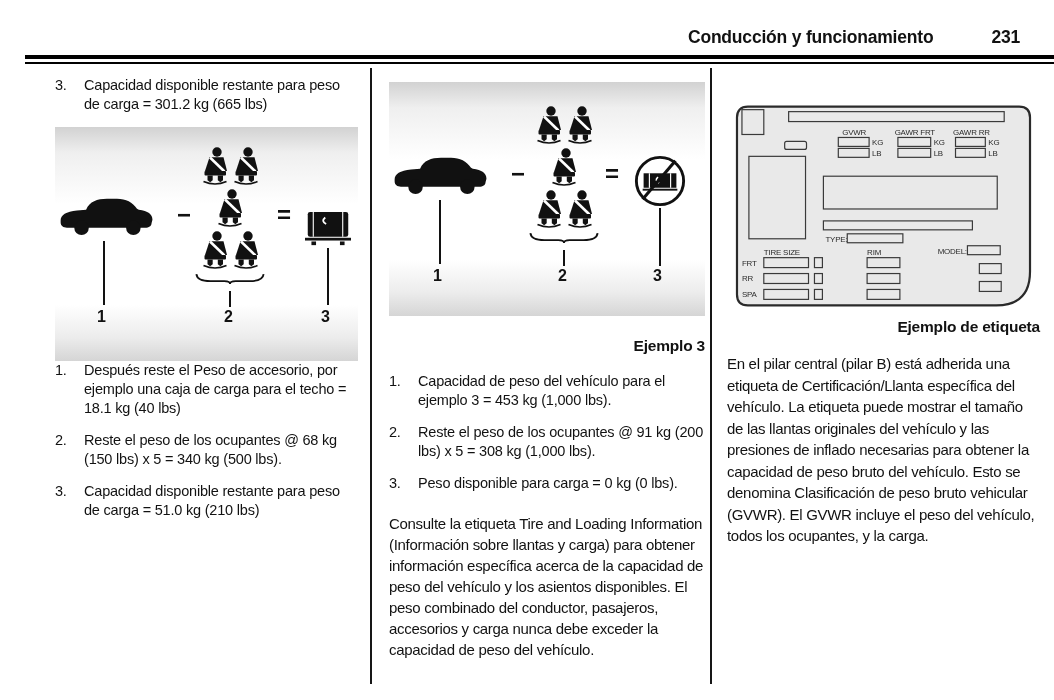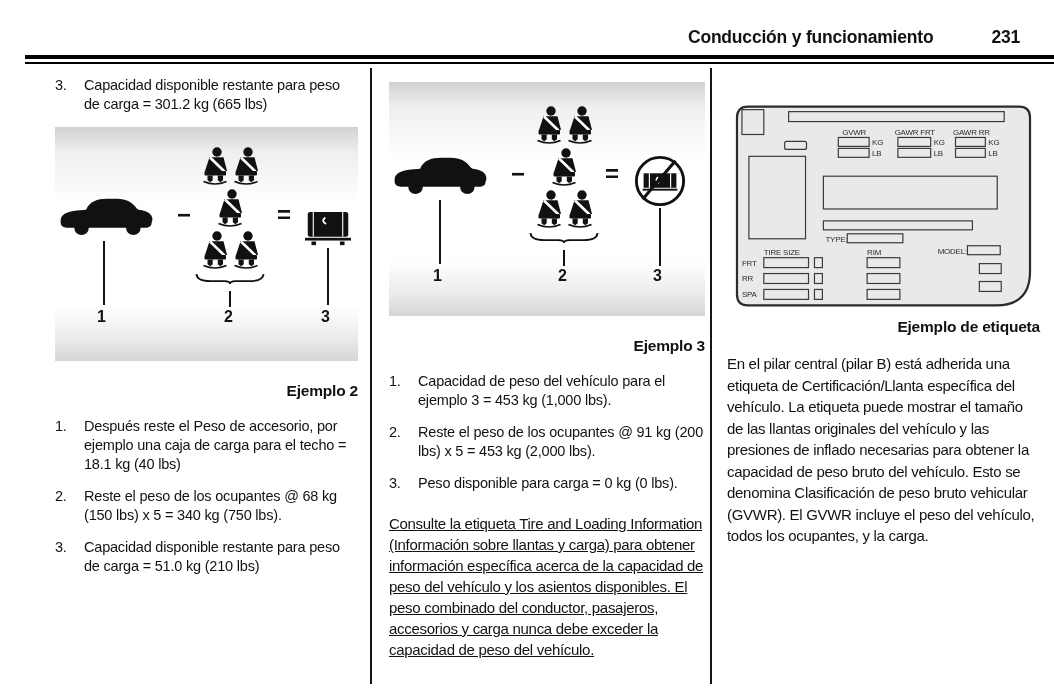--- a/index.html
+++ b/index.html
@@ -35,21 +35,21 @@
   .fig-el{ position:absolute; }
   .leader{ position:absolute; width:2px; background:#121212; }
   .fig-num{ position:absolute; font-weight:700; font-size:16px; line-height:16px; }
   .op{ position:absolute; font-weight:700; font-size:24px; line-height:24px; }
   .cluster{ position:absolute; display:flex; flex-direction:column; align-items:center; }
   .crow{ display:flex; gap:5px; }
   .crow + .crow{ margin-top:4px; }
   .brace{ margin-top:4px; }
 
   .para{ letter-spacing:-0.3px; }
-  .col2 .para{ font-size:15px; line-height:21px; margin-top:20px;text-decoration:underline; }
+  .col2 .para{ font-size:15px; line-height:21px; margin-top:20px; }
   .col3 .para{ font-size:15px; line-height:21.5px; }
 
   .label-diagram{ display:block; margin:28px auto 0; }
   .lb-box{ fill:none; stroke:#3a3a3a; stroke-width:1.2px; }
   .lb-t{ font-family:"Liberation Sans",sans-serif; font-size:8px; fill:#2a2a2a; }
 </style>
 </head>
 <body>
 
 <svg width="0" height="0" style="position:absolute" aria-hidden="true">
@@ -146,31 +146,30 @@
 
     <span class="op" style="left:222px;top:76px">=</span>
 
     <svg class="fig-el" style="left:250px;top:84px" width="46" height="37" viewBox="0 0 50 40">
         <use href="#box-sym"></use>
       </svg>
     <div class="leader" style="left:272px;top:121px;height:57px"></div>
     <span class="fig-num" style="left:266px;top:182px">3</span>
   </div>
 
-  <div class="caption">Ejemplo 2</div>
 
   <div class="li">
     <span class="num">1.</span>
     <span class="body">
       <span class="note" style="display:block">Después reste el Peso de accesorio, por ejemplo una caja de carga para el techo = 18.1 kg (40 lbs)</span>
     </span>
   </div>
   <div class="li">
     <span class="num">2.</span>
-    <span class="body">Reste el peso de los ocupantes @ 68 kg (150 lbs) x 5 = 340 kg (750 lbs).</span>
+    <span class="body">Reste el peso de los ocupantes @ 68 kg (150 lbs) x 5 = 340 kg (500 lbs).</span>
   </div>
   <div class="li">
     <span class="num">3.</span>
     <span class="body">Capacidad disponible restante para peso de carga = 51.0 kg (210 lbs)</span>
   </div>
 </div>
 
 <div class="col col2">
 
   <div class="figure">
@@ -221,21 +220,21 @@
   </div>
 
   <div class="caption">Ejemplo 3</div>
 
   <div class="li">
     <span class="num">1.</span>
     <span class="body">Capacidad de peso del vehículo para el ejemplo 3 = 453 kg (1,000 lbs).</span>
   </div>
   <div class="li">
     <span class="num">2.</span>
-    <span class="body">Reste el peso de los ocupantes @ 91 kg (200 lbs) x 5 = 453 kg (2,000 lbs).</span>
+    <span class="body">Reste el peso de los ocupantes @ 91 kg (200 lbs) x 5 = 308 kg (1,000 lbs).</span>
   </div>
   <div class="li">
     <span class="num">3.</span>
     <span class="body">Peso disponible para carga = 0 kg (0 lbs).</span>
   </div>
 
   <p class="para">Consulte la etiqueta Tire and Loading Information (Información sobre llantas y carga) para obtener información específica acerca de la capacidad de peso del vehículo y los asientos disponibles. El peso combinado del conductor, pasajeros, accesorios y carga nunca debe exceder la capacidad de peso del vehículo.</p>
 </div>
 
 <div class="col col3">

